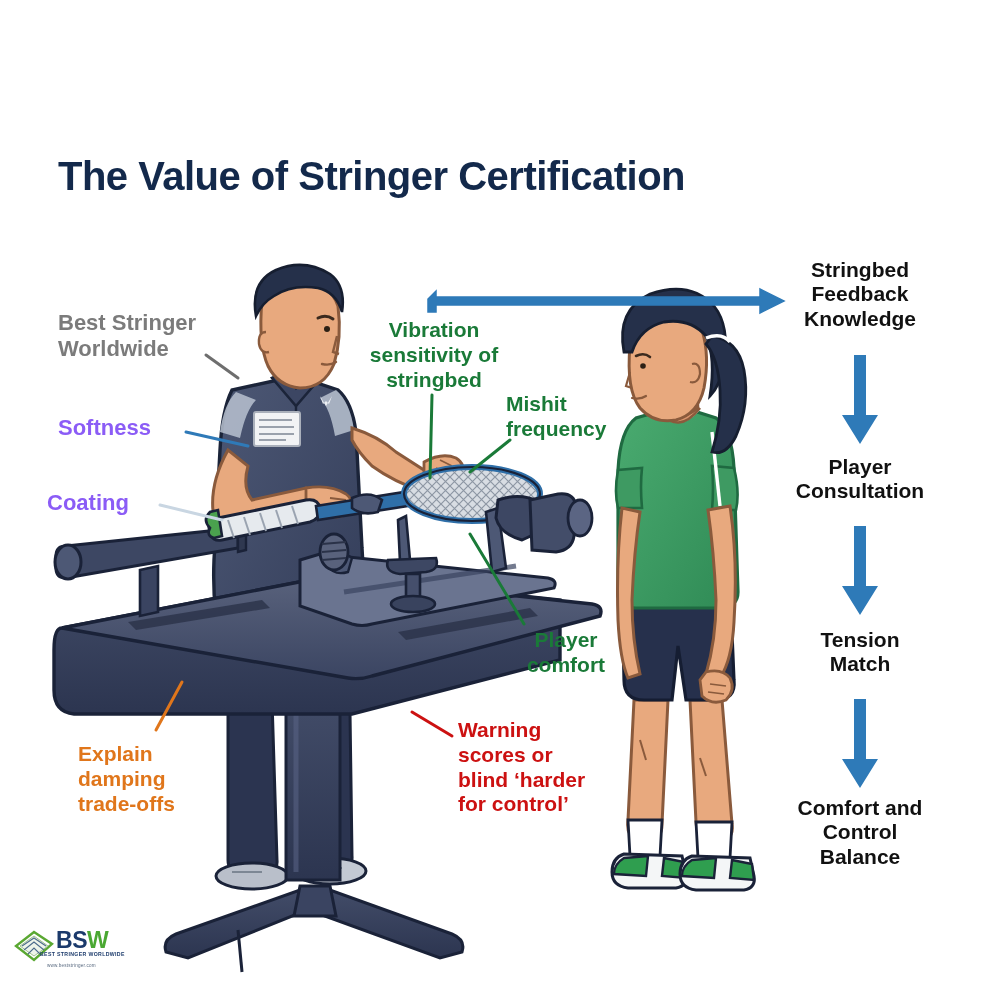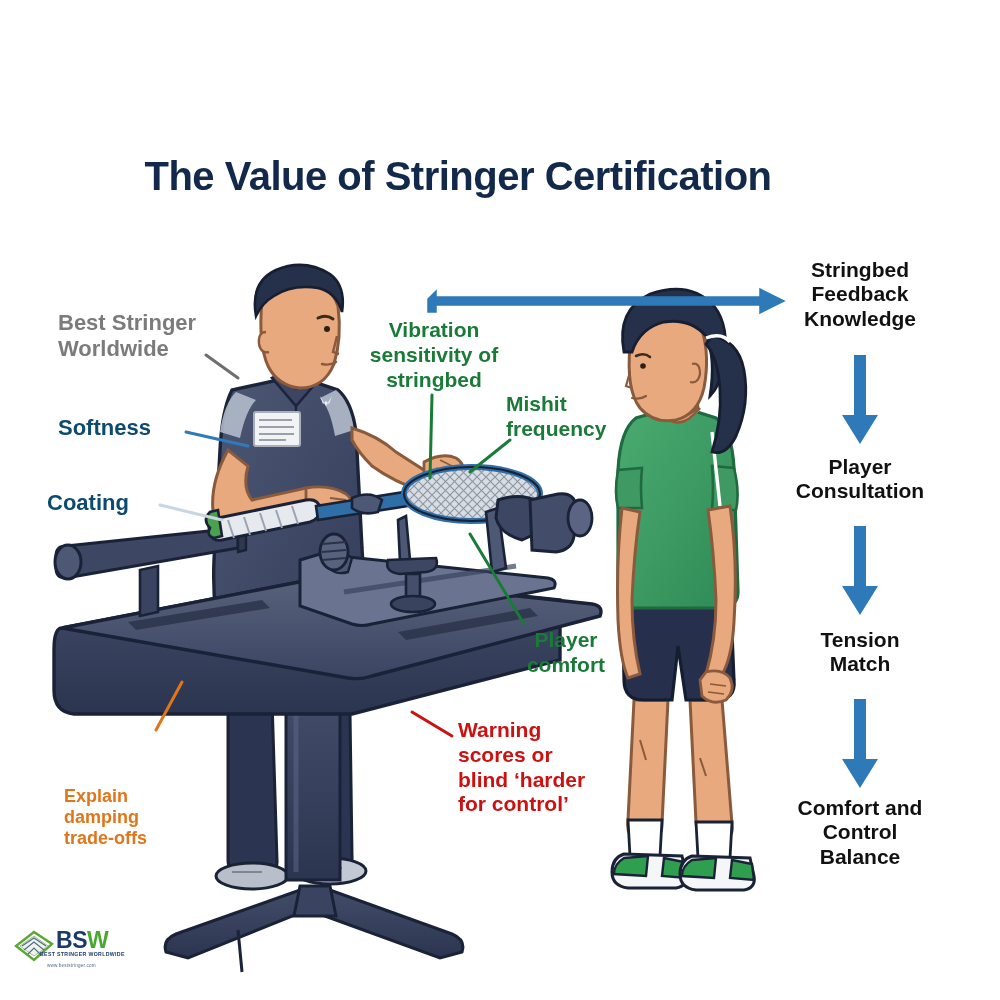--- a/index.html
+++ b/index.html
@@ -20,41 +20,40 @@
   #title {
     position: absolute;
     left: 58px;
     top: 155px;
     width: 800px;
     font-size: 40px;
     font-weight: bold;
     color: #13294b;
     letter-spacing: -0.5px;
     line-height: 1.05;
-    text-align: center;
   }
   #subtitle {
     position: absolute;
     left: 60px;
     top: 203px;
     width: 660px;
     font-size: 21.5px;
     font-weight: normal;
     color: #1c1c1c;
     line-height: 1.32;
   }
 
   
   .callout {
     position: absolute;
     font-weight: bold;
     line-height: 1.18;
   }
   .c-gray   { color: #7b7b7b; }
-  .c-navy   { color: #0c4a6e; }
+  .c-navy   { color: #8b5cf6; }
   .c-green  { color: #1a7a38; }
   .c-red    { color: #cc1111; }
   .c-orange { color: #e0761b; }
 
   
   .flow-node {
     position: absolute;
     width: 200px;
     text-align: center;
     font-size: 21px;
@@ -371,21 +370,21 @@
     <div>comfort</div>
   </div>
 
   <div class="callout c-red" style="left:458px; top:718px; width:150px; font-size:21px;">
     <div>Warning</div>
     <div>scores or</div>
     <div>blind ‘harder</div>
     <div>for control’</div>
   </div>
 
-  <div class="callout c-orange" style="left:64px; top:742px; width:140px; font-size:18px;margin-top:44px;">
+  <div class="callout c-orange" style="left:78px; top:742px; width:140px; font-size:21px;">
     <div>Explain</div>
     <div>damping</div>
     <div>trade-offs</div>
   </div>
 
   <div class="flow-node" style="left:760px; top:258px;">
     <div>Stringbed</div>
     <div>Feedback</div>
     <div>Knowledge</div>
   </div>

